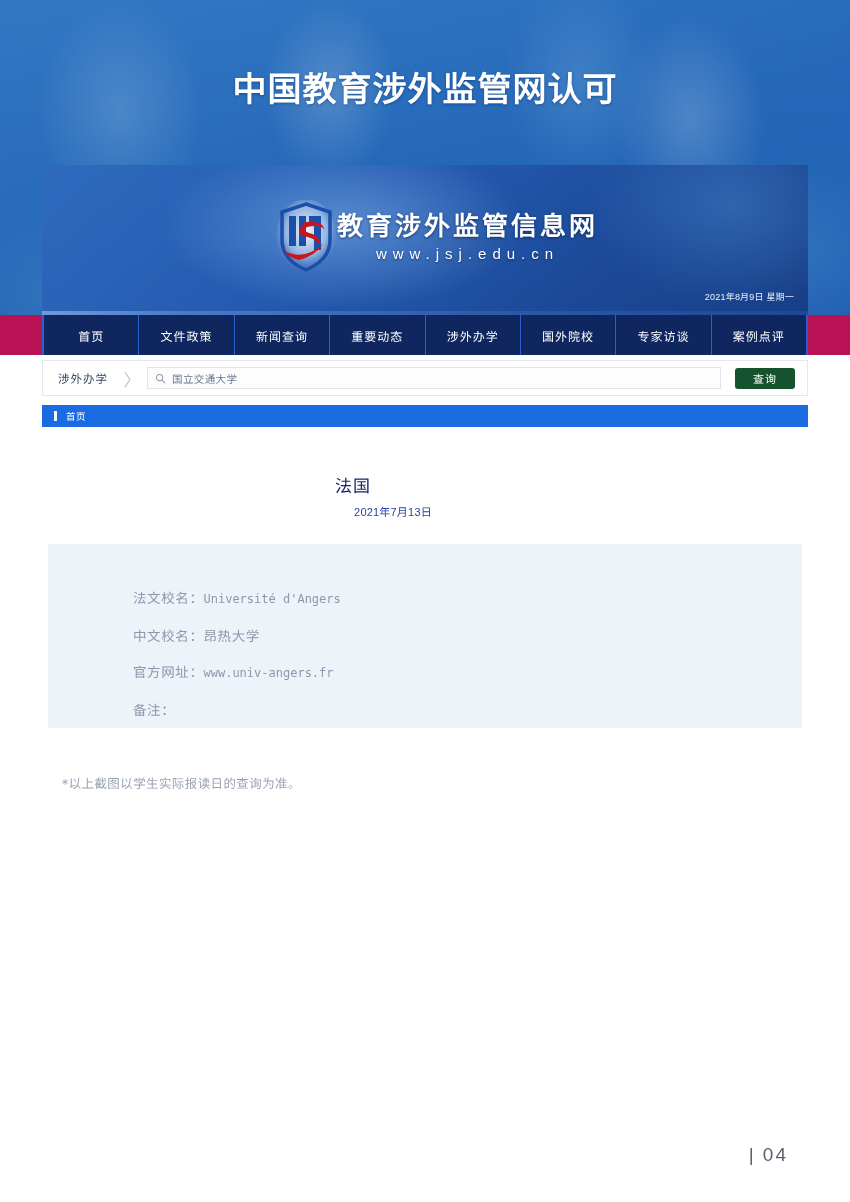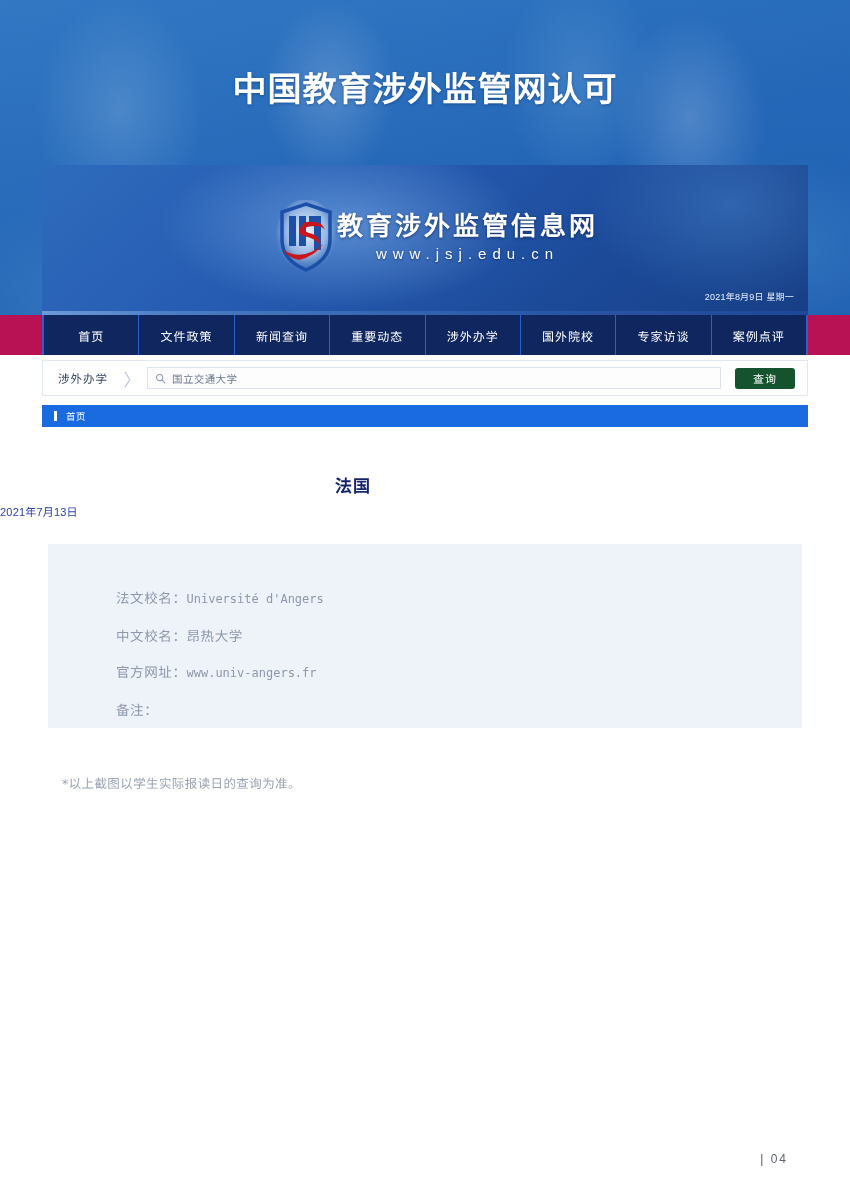--- a/index.html
+++ b/index.html
@@ -268,30 +268,30 @@
 
   
   .art-title {
     position: absolute;
     left: 0;
     top: 472px;
     width: 706px;
     text-align: center;
     color: #13246b;
     font-size: 17px;
-    font-weight: 700;
+    font-weight: 400;
     letter-spacing: 1px;
     font-family: "DejaVu Sans", "Liberation Sans", sans-serif;
   }
   .art-date {
     position: absolute;
     left: 0;
     top: 503px;
     width: 786px;
-    text-align: left;
+    text-align: center;
     color: #2b43a8;
     font-size: 11px;
     letter-spacing: .2px;
   }
   .infobox {
     position: absolute;
     left: 48px;
     top: 544px;
     width: 754px;
     height: 184px;
@@ -299,20 +299,21 @@
     box-sizing: border-box;
     padding: 36px 0 0 68px;
   }
   .info-line {
     color: #8d98ab;
     font-size: 13.5px;
     line-height: 36.5px;
     letter-spacing: .6px;
     white-space: nowrap;
     font-family: "DejaVu Sans", "Liberation Sans", sans-serif;
+    margin-left: 17px;
   }
   .info-line .val {
     font-family: "DejaVu Sans Mono", "Liberation Mono", monospace;
     font-size: 12px;
     letter-spacing: 0;
   }
   .footnote {
     position: absolute;
     left: 62px;
     top: 773px;
@@ -321,21 +322,21 @@
     letter-spacing: .4px;
     font-family: "DejaVu Sans", "Liberation Sans", sans-serif;
   }
 
   
   .pagenum {
     position: absolute;
     right: 62px;
     bottom: 36px;
     color: #5a5f6b;
-    font-size: 12px;
+    font-size: 19px;
     letter-spacing: 2px;
   }
 </style>
 </head>
 <body>
 
 <div class="hero">
   <div class="hero-photo"></div>
   <div class="hero-tint"></div>
   <div class="hero-title">中国教育涉外监管网认可</div>

